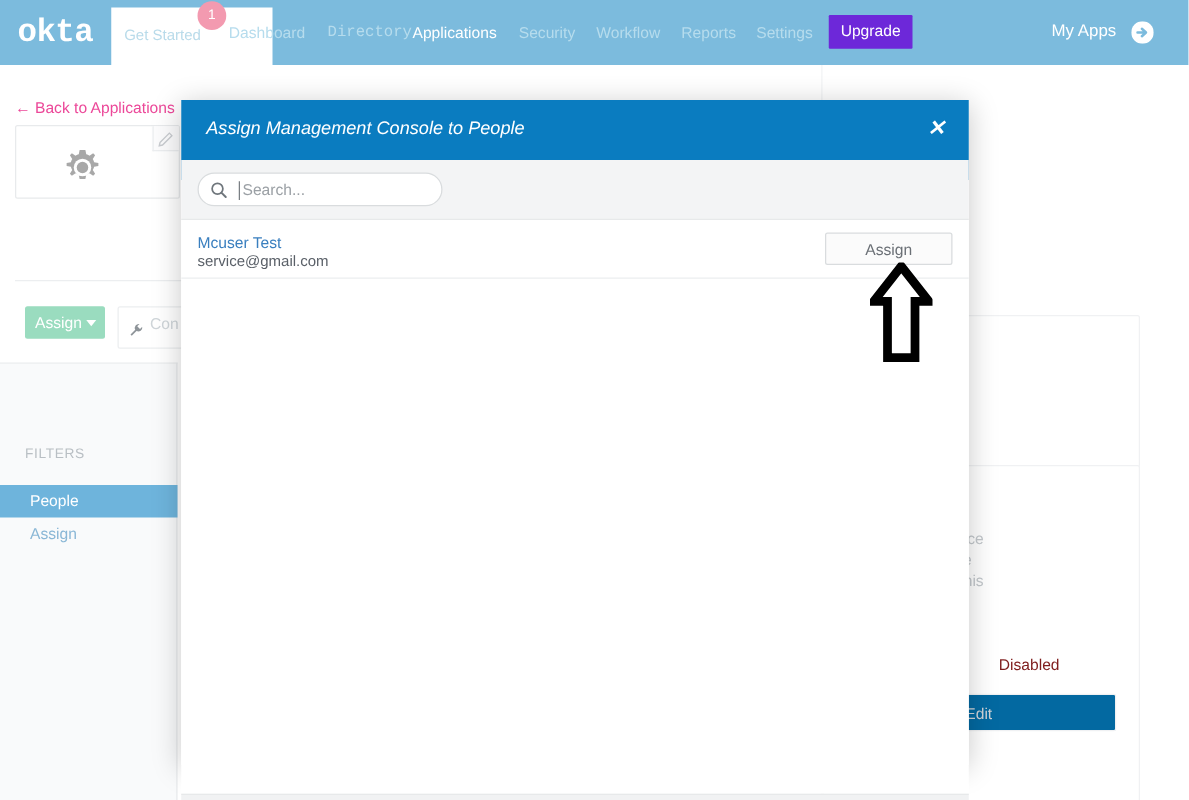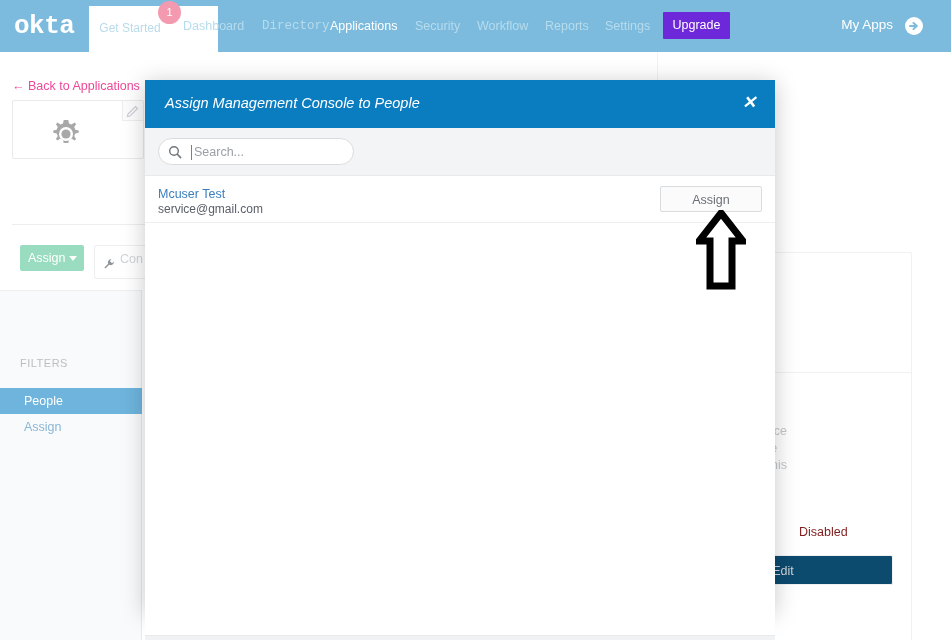--- a/index.html
+++ b/index.html
@@ -295,21 +295,21 @@
     font-size: 12.5px;
     color: #7f1d1d;
     white-space: nowrap;
   }
   .ss-edit-btn {
     position: absolute;
     left: 14px; top: 182px;
     width: 220px; height: 30px;
     border: 1px solid #f0f1f3;
     border-radius: 2px;
-    background: #0c4a6e;
+    background: #0369a1;
     color: #d0d4d8;
     font-size: 12.5px;
     line-height: 30px;
     text-align: center;
     box-sizing: border-box;
   }
   .center-col-border {
     position: absolute;
     left: 657px; top: 0px;
     width: 1px; height: 588px;

